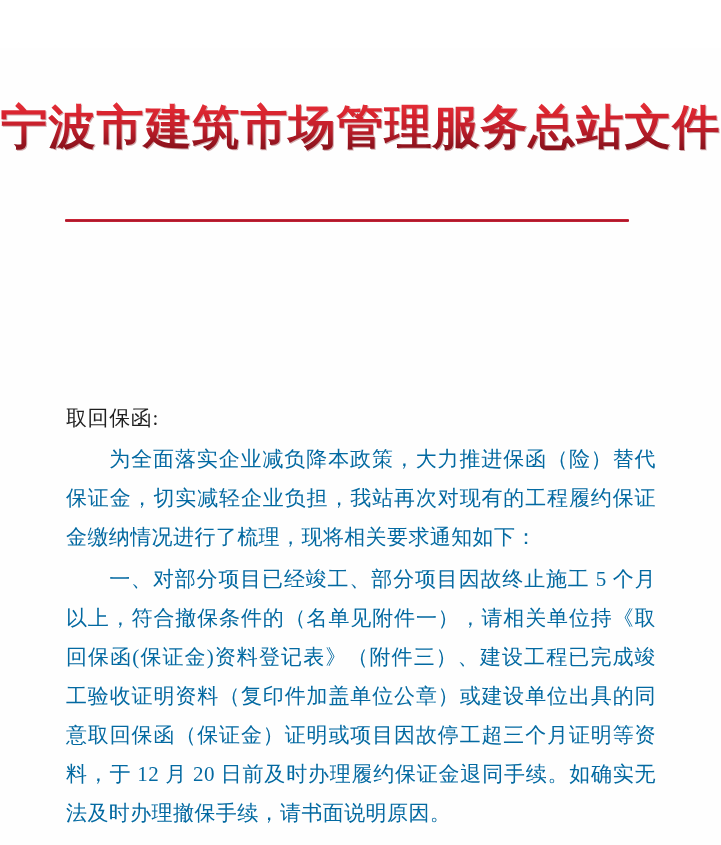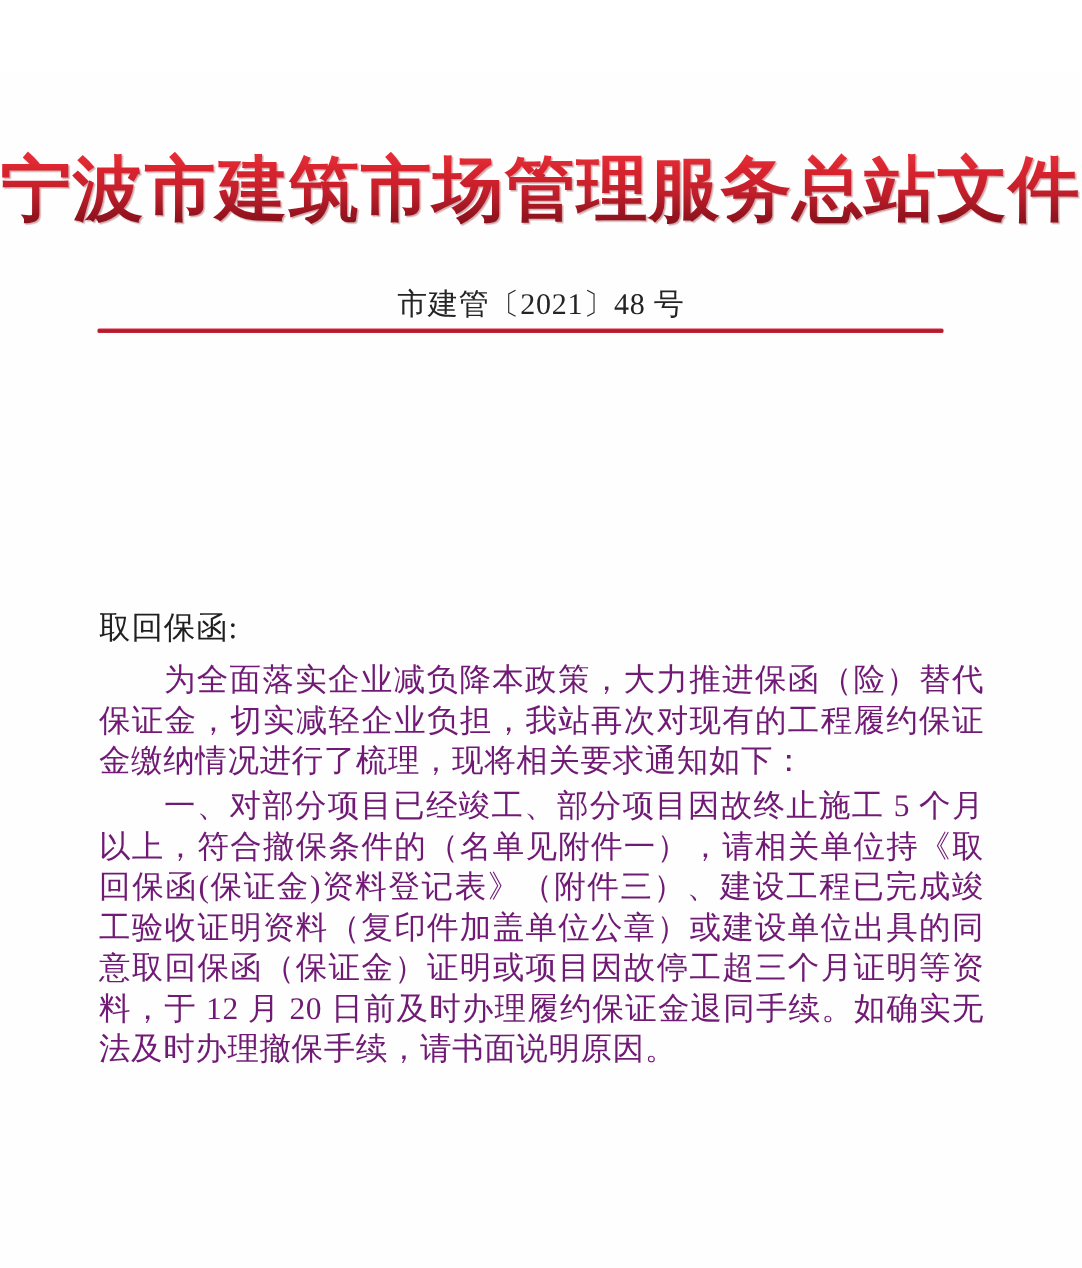--- a/index.html
+++ b/index.html
@@ -107,43 +107,40 @@
   }
   .salutation {
     font-size: 21px;
     line-height: 40px;
     letter-spacing: 0.6px;
     color: #1f1f1f;
     margin: 0 0 2px 0;
   }
   .para {
     font-size: 21px;
-    line-height: 27px;
+    line-height: 39px;
     letter-spacing: 0.4px;
-    color: #701a75;
+    color: #0369a1;
     margin: 0;
     text-align: justify;
     text-justify: inter-character;
     text-indent: 2.06em;
     word-break: break-all;
   }
   .para + .para { margin-top: 3px; }
 </style>
 </head>
 <body>
 
 <div class="page">
 
   <div class="masthead">
     <span class="masthead-title">宁波市建筑市场管理服务总站文件</span>
   </div>
 
-  <div class="docnum">
-    <span class="num">市建管〔2021〕48 号</span>
-  </div>
 
   <div class="red-rule"></div>
 
 
   <div class="body-area">
     <p class="salutation">取回保函:</p>
     <p class="para">为全面落实企业减负降本政策，大力推进保函（险）替代保证金，切实减轻企业负担，我站再次对现有的工程履约保证金缴纳情况进行了梳理，现将相关要求通知如下：</p>
     <p class="para">一、对部分项目已经竣工、部分项目因故终止施工 5 个月以上，符合撤保条件的（名单见附件一），请相关单位持《取回保函(保证金)资料登记表》（附件三）、建设工程已完成竣工验收证明资料（复印件加盖单位公章）或建设单位出具的同意取回保函（保证金）证明或项目因故停工超三个月证明等资料，于 12 月 20 日前及时办理履约保证金退同手续。如确实无法及时办理撤保手续，请书面说明原因。</p>
   </div>
 

